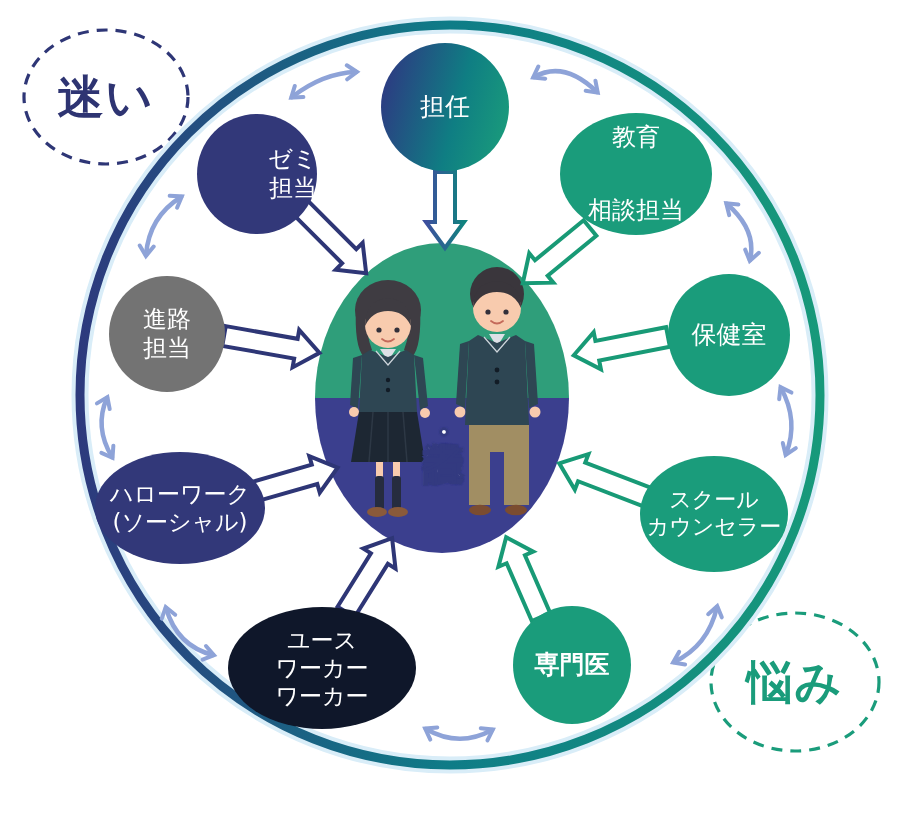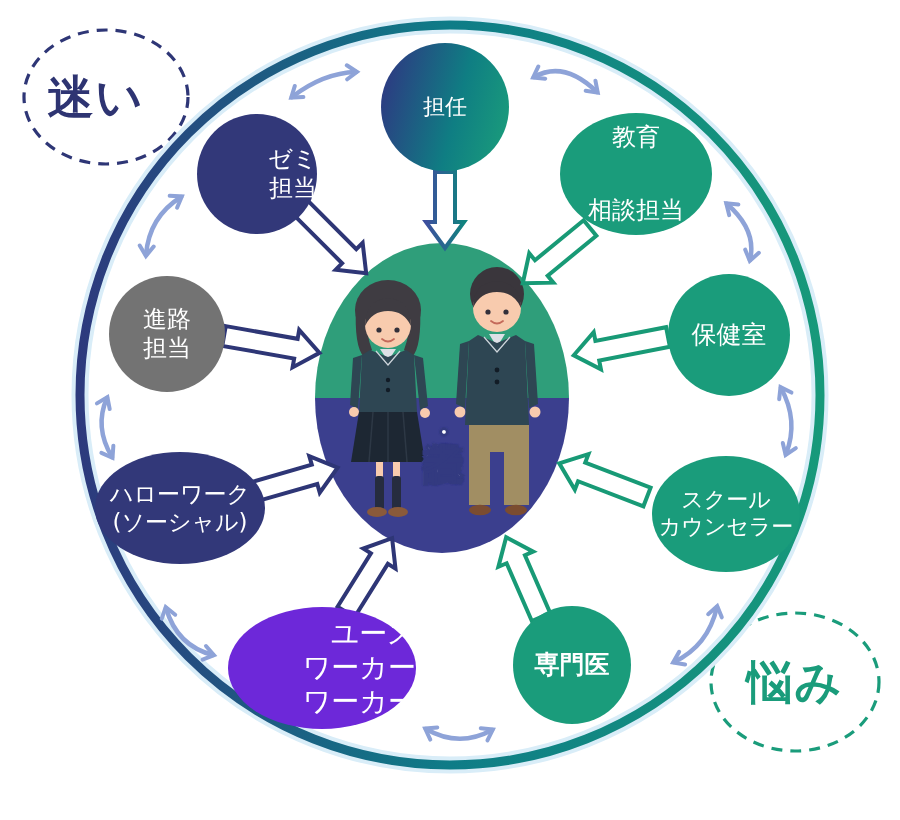--- a/index.html
+++ b/index.html
@@ -131,21 +131,21 @@
       <path d="M727,204 Q757,230 750,260" marker-start="url(#ah)" marker-end="url(#ah)"></path>
       <path d="M781,388 Q799,421 786,454" marker-start="url(#ah)" marker-end="url(#ah)"></path>
       <path d="M717,607 Q708,646 674,662" marker-start="url(#ah)" marker-end="url(#ah)"></path>
       <path d="M492,730 Q459,748 426,729" marker-start="url(#ah)" marker-end="url(#ah)"></path>
       <path d="M213,655 Q177,646 166,608" marker-start="url(#ah)" marker-end="url(#ah)"></path>
       <path d="M107,398 Q94,427 112,457" marker-start="url(#ah)" marker-end="url(#ah)"></path>
       <path d="M146,255 Q149,217 181,197" marker-start="url(#ah)" marker-end="url(#ah)"></path>
     </g>
   </svg>
 
-  <div class="node" style="left:381px;top:43px;width:128px;height:128px;font-size:22px;
+  <div class="node" style="left:381px;top:43px;width:128px;height:128px;font-size:25px;
               background:linear-gradient(105deg,#2c3c82 8%,#0f7e83 58%,#1a9c7b 95%);">
     <div class="ln">担任</div>
   </div>
 
   <div class="node" style="left:197px;top:114px;width:120px;height:120px;background:#323879;align-items:flex-end;">
     <div class="ln">ゼミ</div>
     <div class="ln">担当</div>
   </div>
 
   <div class="node" style="left:560px;top:113px;width:152px;height:122px;background:#1a9c7b;gap:44px;">
@@ -160,34 +160,34 @@
 
   <div class="node" style="left:668px;top:274px;width:122px;height:122px;background:#1a9c7b;font-size:25px;">
     <div class="ln">保健室</div>
   </div>
 
   <div class="node" style="left:95px;top:452px;width:170px;height:112px;background:#323879;font-size:23px;">
     <div class="ln">ハローワーク</div>
     <div class="ln">(ソーシャル)</div>
   </div>
 
-  <div class="node" style="left:640px;top:456px;width:148px;height:116px;background:#1a9c7b;font-size:22px;margin-left:12px;">
+  <div class="node" style="left:640px;top:456px;width:148px;height:116px;background:#1a9c7b;font-size:22px;">
     <div class="ln">スクール</div>
     <div class="ln">カウンセラー</div>
   </div>
 
-  <div class="node" style="left:228px;top:607px;width:188px;height:122px;background:#6d28d9;font-size:28px;align-items:flex-end;">
+  <div class="node" style="left:228px;top:607px;width:188px;height:122px;background:#0f172a;font-size:23px;">
     <div class="ln">ユース</div>
     <div class="ln">ワーカー</div>
     <div class="ln">ワーカー</div>
   </div>
 
   <div class="node" style="left:513px;top:606px;width:118px;height:118px;background:#1a9c7b;font-size:25px;font-weight:bold;">
     <div class="ln">専門医</div>
   </div>
 
-  <div class="outside-label" style="left:36px;top:67px;width:120px;color:#2e3472;">迷い</div>
+  <div class="outside-label" style="left:46px;top:67px;width:120px;color:#2e3472;">迷い</div>
   <div class="outside-label" style="left:735px;top:652px;width:120px;color:#1a9c7b;">悩み</div>
 
   <div class="center-label">生徒・保護者</div>
 
 
 </div>
 
 </body></html>

